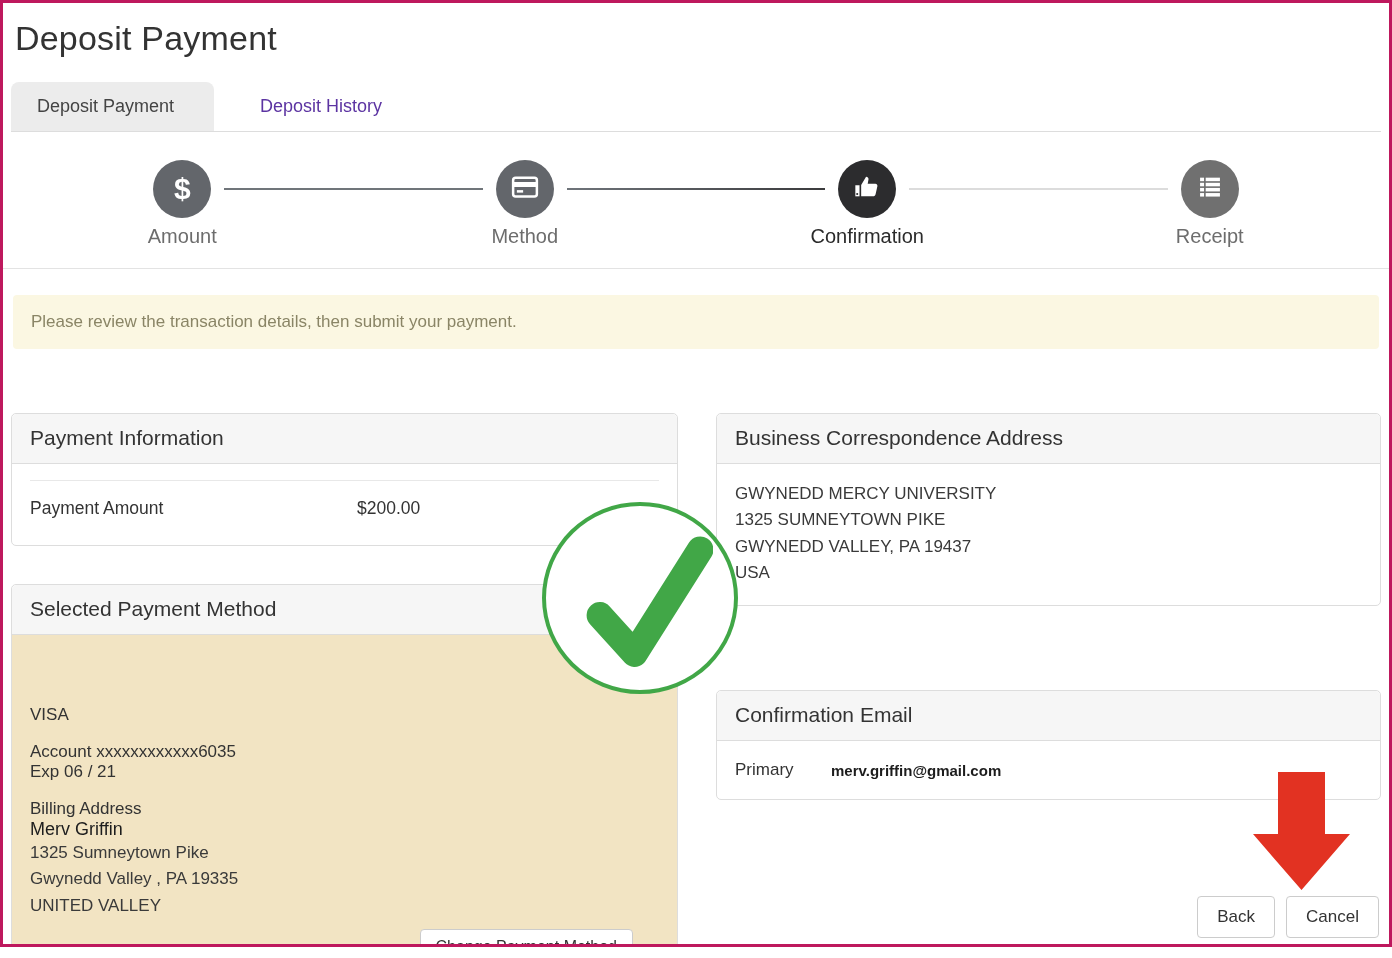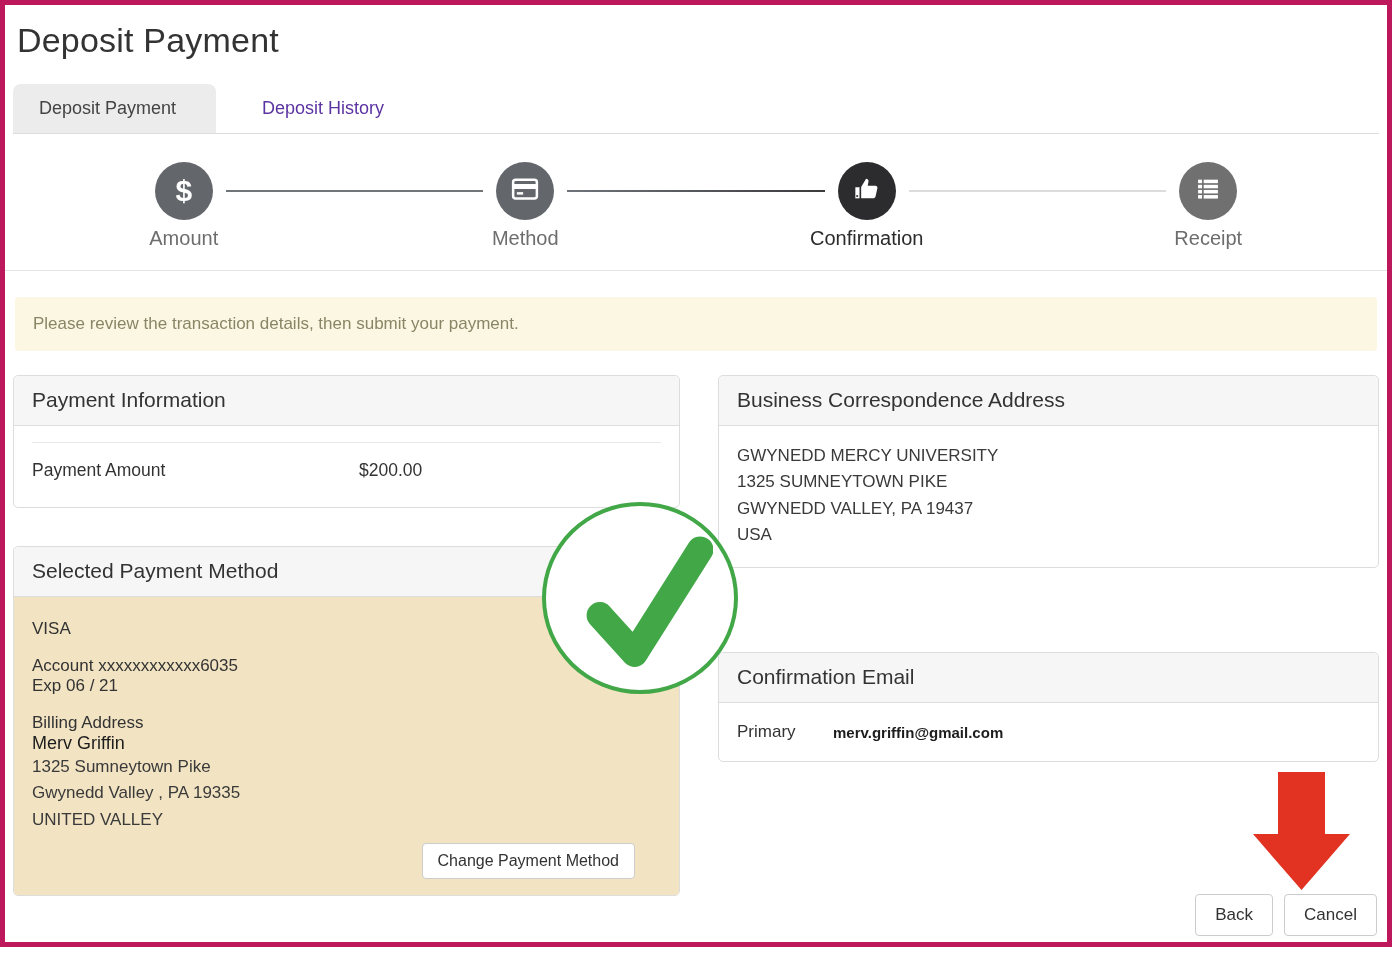--- a/index.html
+++ b/index.html
@@ -3,21 +3,21 @@
 <meta charset="utf-8">
 <style>
   * { box-sizing: border-box; }
   html,body { margin:0; padding:0; }
   body {
     width:1392px; height:958px; background:#fff; position:relative;
     font-family:"Liberation Sans", sans-serif; color:#333; overflow:hidden;
   }
   .frame {
     position:absolute; top:0; left:0; width:1392px; height:947px;
-    background:#fff; border:5px solid #be185d; overflow:hidden;
+    background:#fff; border:3px solid #be185d; overflow:hidden;
   }
   .content { padding:8px 8px 0; position:relative; height:100%; }
 
   .page-title { font-size:34px; font-weight:400; color:#333; margin:8px 0 0 4px; letter-spacing:0.2px; }
 
   .tabs { display:flex; align-items:stretch; margin-top:24px; border-bottom:1px solid #ddd; }
   .tab { font-size:18px; padding:14px 26px; cursor:pointer; white-space:nowrap; }
   .tab--active { background:#ececec; border-radius:8px 8px 0 0; color:#444; padding-right:40px; }
   .tab--link { color:var(--tab-link-purple,#5c34a2); margin-left:20px; }
 
@@ -39,34 +39,34 @@
   .connector-3 { left:calc(62.5% + 42px); width:calc(25% - 84px); background:#dcdcdc; }
 
   .section-divider { border-bottom:1px solid #e3e3e3; margin:10px -8px 0; }
 
   .alert {
     margin:26px 2px 0; background:var(--alert-bg,#fbf7e2); color:var(--alert-text,#8a8566);
     font-size:17px; padding:17px 18px; border-radius:4px;
   }
 
   .main { display:grid; grid-template-columns:667px 1fr; column-gap:38px; margin-top:24px; align-items:start; }
-  .panel { border:1px solid #ddd; border-radius:5px; background:#fff; }
+  .panel { border:1px solid #ddd; border-radius:5px; background:#fff;margin-top:40px; }
   .panel-heading {
     background:#f6f6f6; border-bottom:1px solid #ddd; border-radius:5px 5px 0 0;
     padding:12px 18px 13px; font-size:21px; color:#333;
   }
   .panel-method { margin-top:38px; }
   .panel-email  { margin-top:84px; }
 
   .pi-body { padding:16px 18px 2px; }
   .info-row { border-top:1px solid #e8e8e8; padding:17px 0 24px; display:flex; font-size:17.5px; color:#333; }
   .info-row .label { width:52%; }
 
   .spm-body { background:var(--highlight-beige,#f2e4c3); padding:22px 18px 16px; border-radius:0 0 4px 4px; }
-  .card-type { font-size:17px; color:#333; }
+  .card-type { font-size:17px; color:#333;margin-top:48px; }
   .spm-row { display:flex; margin-top:17px; font-size:17px; color:#333; align-items:flex-start;flex-direction:column; }
   .spm-row .label { width:44%; flex-shrink:0; }
   .billing-name { font-size:18px; color:#1d1d1d; }
   .addr-line { font-size:17px; color:#3a3a3a; line-height:1.55; }
   .spm-actions { display:flex; justify-content:flex-end; margin-top:10px; padding-right:26px; }
 
   .btn {
     font-family:inherit; font-size:16px; padding:8px 15px; border:1px solid #ccc;
     border-radius:4px; background:#fff; color:#333; cursor:pointer;
   }

